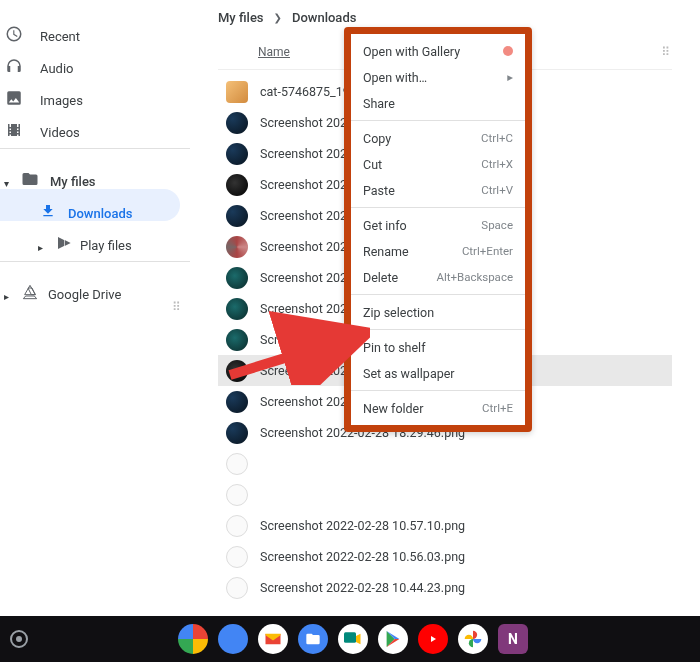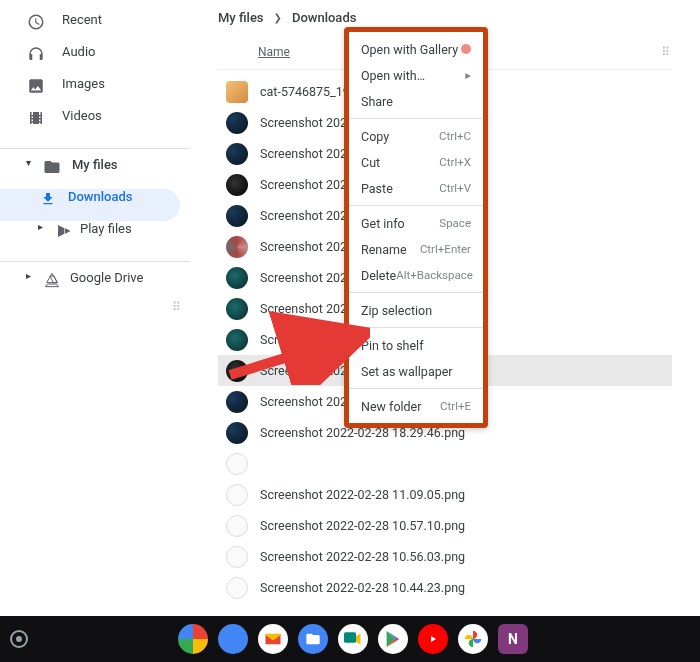--- a/index.html
+++ b/index.html
@@ -1,19 +1,19 @@
 <!DOCTYPE html>
 <html><head>
 <meta charset="utf-8">
 <style>
   * { box-sizing: border-box; margin: 0; padding: 0; font-family: Roboto, Arial, sans-serif; }
   body { width: 700px; height: 662px; background: #fff; color: #202124; overflow: hidden; position: relative; }
   .app { display: flex; height: 630px; }
   .sidebar { width: 190px; padding: 12px 0; font-size: 13px; color: #3c4043; }
-  .sb-item { display: flex; align-items: flex-start; height: 32px; padding: 0 26px; cursor: pointer; }
+  .sb-item { display: flex; align-items: flex-end; height: 32px; padding: 0 4px; cursor: pointer; }
   .sb-item .ico { width: 20px; height: 20px; margin-right: 16px; display: flex; align-items: center; justify-content: center; }
   .sb-sep { height: 1px; background: #e0e0e0; margin: 8px 0; }
   .sb-child { padding-left: 38px; }
   .sb-caret { width: 12px; margin-right: 4px; font-size: 10px; }
   .sb-item.active { background: #e8f0fe; color: #1a73e8; border-radius: 0 16px 16px 0; margin-right: 10px; }
   .sb-item.active .ico svg { fill: #1a73e8; }
   .sb-item.bold { font-weight: 500; }
   .sb-item .ico svg { fill: #5f6368; }
   .main { flex: 1; padding: 10px 28px 0 28px; position: relative; }
   .breadcrumb { display: flex; align-items: center; font-size: 13px; font-weight: 500; color: #3c4043; margin-bottom: 14px; }
@@ -24,21 +24,21 @@
   .file-row { display: flex; align-items: center; height: 31px; font-size: 12.5px; color: #3c4043; padding-left: 8px; }
   .file-row.selected { background: #e8e8e8; }
   .thumb { width: 22px; height: 22px; border-radius: 50%; margin-right: 12px; background: #555; flex-shrink: 0; }
   .thumb.cat { background: linear-gradient(135deg,#f4c078,#d28b3e); border-radius: 4px; }
   .thumb.dark { background: radial-gradient(circle at 30% 30%, #1a3a5a, #08131e); }
   .thumb.teal { background: radial-gradient(circle at 40% 40%, #1b6b6b, #0a2828); }
   .thumb.mono { background: radial-gradient(circle at 40% 40%, #333, #000); }
   .thumb.str { background: conic-gradient(#a44, #c88, #a44, #766, #a44); }
   .thumb.white { background: #fafafa; border:1px solid #ddd; }
   .grip { position: absolute; left: -18px; top: 300px; color: #bbb; font-size: 12px; }
-  .ctx-menu { position: absolute; left: 344px; top: 27px; width: 144px; background: #fff; border: 5px solid #c2410c; border-radius: 4px; box-shadow: 0 2px 6px rgba(0,0,0,0.18); font-size: 12.5px; color: #3c4043; z-index: 50; padding: 4px 0; }
+  .ctx-menu { position: absolute; left: 344px; top: 27px; width: 188px; background: #fff; border: 7px solid #c2410c; border-radius: 4px; box-shadow: 0 2px 6px rgba(0,0,0,0.18); font-size: 12.5px; color: #3c4043; z-index: 50; padding: 4px 0; }
   .ctx-item { display: flex; justify-content: space-between; align-items: center; height: 26px; padding: 0 12px; cursor: pointer; }
   .ctx-sep { height: 1px; background: #e0e0e0; margin: 4px 0; }
   .ctx-item .short { color: #80868b; font-size: 11.5px; }
   .badge { width: 10px; height: 10px; border-radius: 50%; background: #f28b82; }
   .arrow-annot { position: absolute; left: 225px; top: 310px; z-index: 60; pointer-events: none; }
   .shelf { position: absolute; bottom: 0; left: 0; right: 0; height: 46px; background: #100f12; display: flex; align-items: center; padding: 0 10px; }
   .shelf .spacer { flex: 1; }
   .shelf-icon { width: 30px; height: 30px; border-radius: 50%; margin: 0 5px; display: flex; align-items: center; justify-content: center; }
   .circle-btn { width: 18px; height: 18px; border: 2px solid #9aa0a6; border-radius: 50%; position: relative; }
   .circle-btn::after { content:""; position:absolute; inset:4px; background:#9aa0a6; border-radius:50%; }
@@ -178,21 +178,20 @@
         </div>
         <div class="file-row">
           <div class="thumb dark"></div>
           <span>Screenshot 2022-02-28 18.29.46.png</span>
         </div>
         <div class="file-row">
           <div class="thumb white"></div>
         </div>
         <div class="file-row">
           <div class="thumb white"></div>
-          <span>Screenshot 2022-02-28 11.09.05.png</span>
         </div>
         <div class="file-row">
           <div class="thumb white"></div>
           <span>Screenshot 2022-02-28 10.57.10.png</span>
         </div>
         <div class="file-row">
           <div class="thumb white"></div>
           <span>Screenshot 2022-02-28 10.56.03.png</span>
         </div>
         <div class="file-row">

